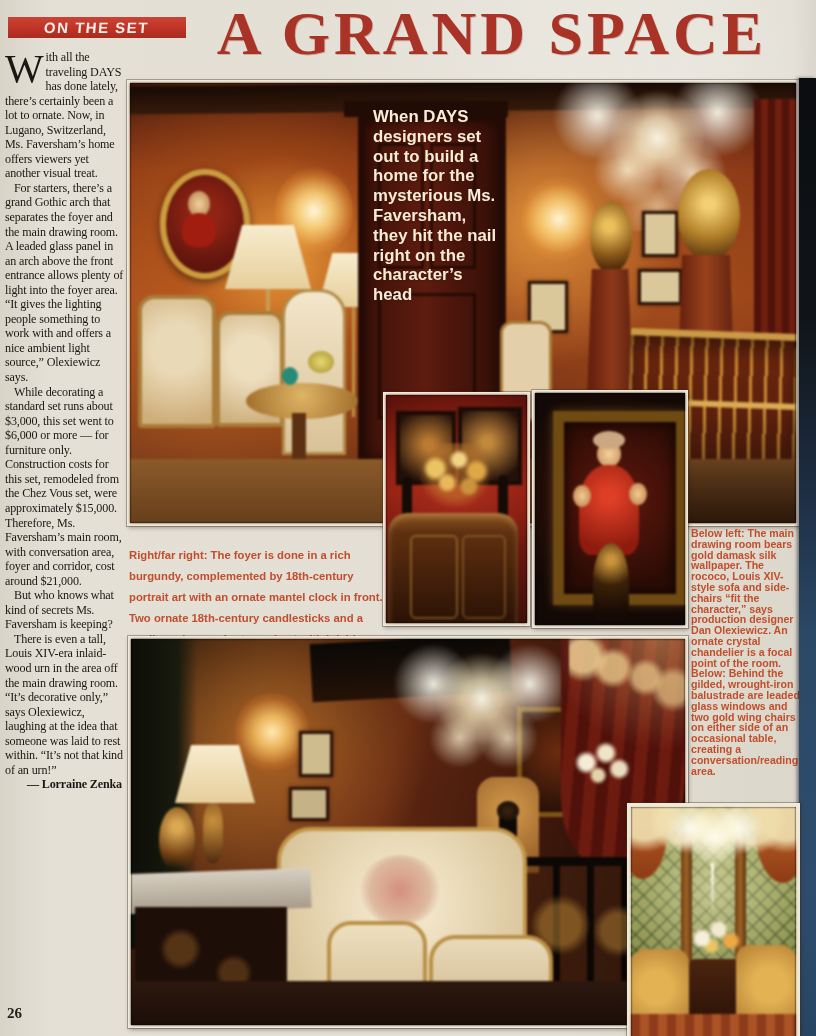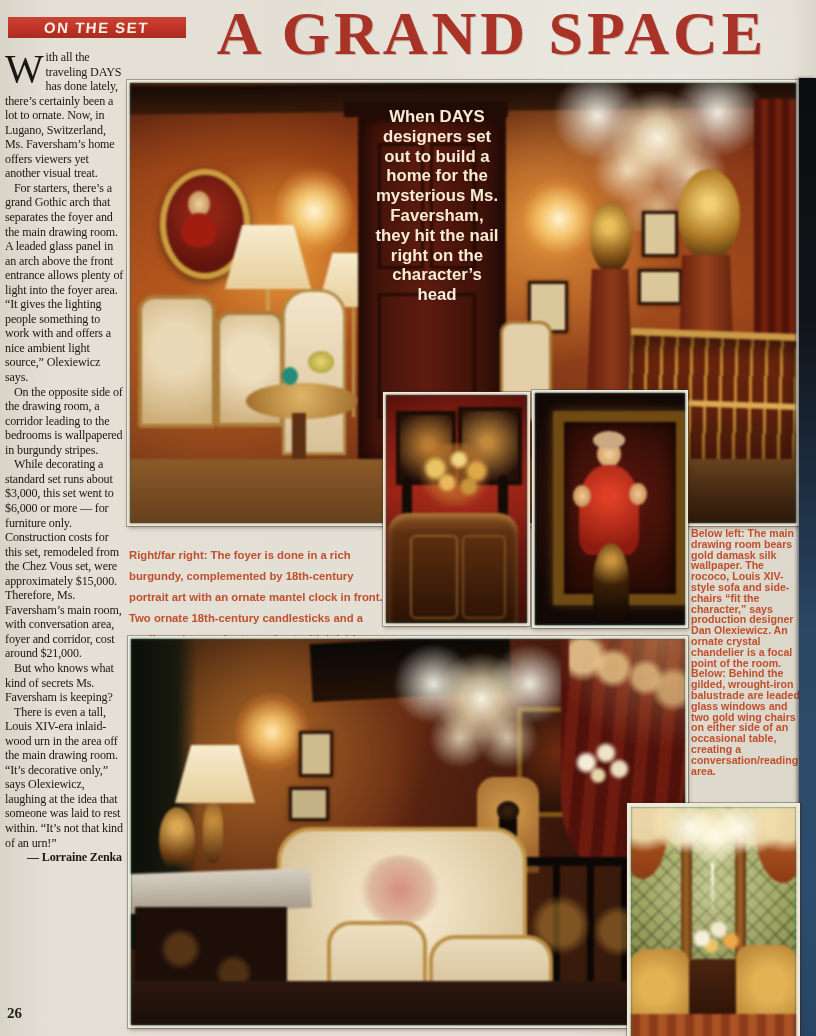--- a/index.html
+++ b/index.html
@@ -28,22 +28,22 @@
   .article p.first{text-indent:0;}
   .dropcap{float:left;font-size:41px;line-height:31px;padding:3px 2px 0 0;font-weight:400;}
   .byline{font-weight:700;text-align:right;padding-right:2px;}
   .page-number{position:absolute;left:7px;top:1005px;font-size:15px;font-weight:700;color:#21201c;}
   
   .caption{position:absolute;font-family:"Liberation Sans",sans-serif;font-weight:700;
            color:#c14e2c;}
   .caption-main{left:129px;top:525px;width:258px;font-size:11.3px;line-height:21px;margin-top:20px;}
   .caption-side{left:691px;top:528px;width:110px;font-size:10.6px;line-height:10.8px;}
   
-  .photo{position:absolute;background:#0f766e;border:3px solid #efe9da;
-         box-shadow:0 0 0 1px rgba(60,40,30,.35),1px 2px 4px rgba(50,30,20,.35);text-align:center;}
+  .photo{position:absolute;background:#000000;border:3px solid #efe9da;
+         box-shadow:0 0 0 1px rgba(60,40,30,.35),1px 2px 4px rgba(50,30,20,.35);}
   .scene{position:absolute;inset:0;overflow:hidden;filter:blur(1.1px) saturate(1.05);}
   .main-photo{left:127px;top:80px;width:666px;height:440px;}
   .inset-left{left:383px;top:392px;width:141px;height:228px;z-index:4;}
   .inset-right{left:532px;top:390px;width:150px;height:232px;z-index:4;}
   .bottom-photo{left:128px;top:636px;width:554px;height:386px;}
   .corner-photo{left:627px;top:803px;width:165px;height:233px;z-index:5;border-width:4px;}
   .overlay-quote{position:absolute;left:243px;top:24px;width:128px;z-index:3;
          font-family:"Liberation Sans",sans-serif;font-weight:700;color:#f7ecd6;
          font-size:16.8px;line-height:19.8px;text-shadow:0 1px 2px rgba(70,20,10,.65);}
   .page-edge{position:absolute;left:799px;top:78px;width:17px;height:958px;
@@ -60,21 +60,20 @@
 <div class="page">
 
   <div class="kicker">
     <span>ON THE SET</span>
   </div>
   <h1 class="title">A GRAND SPACE</h1>
 
   <div class="article">
     <p class="first"><span class="dropcap">W</span><span>ith all the traveling DAYS has done lately, there’s certainly been a lot to ornate. Now, in Lugano, Switzerland, Ms. Faversham’s home offers viewers yet another visual treat.</span></p>
     <p>For starters, there’s a grand Gothic arch that separates the foyer and the main drawing room. A leaded glass panel in an arch above the front entrance allows plenty of light into the foyer area. “It gives the lighting people something to work with and offers a nice ambient light source,” Olexiewicz says.</p>
-    <p>On the opposite side of the drawing room, a corridor leading to the bedrooms is wallpapered in burgundy stripes.</p>
     <p>While decorating a standard set runs about $3,000, this set went to $6,000 or more — for furniture only. Construction costs for this set, remodeled from the Chez Vous set, were approximately $15,000. Therefore, Ms. Faversham’s main room, with conversation area, foyer and corridor, cost around $21,000.</p>
     <p>But who knows what kind of secrets Ms. Faversham is keeping?</p>
     <p>There is even a tall, Louis XIV-era inlaid-wood urn in the area off the main drawing room. “It’s decorative only,” says Olexiewicz, laughing at the idea that someone was laid to rest within. “It’s not that kind of an urn!”</p>
     <p class="byline">— Lorraine Zenka</p>
   </div>
   <div class="page-number">26</div>
 
   <div class="photo main-photo">
     <div class="scene">
       <div class="s" style="inset:0;background:

